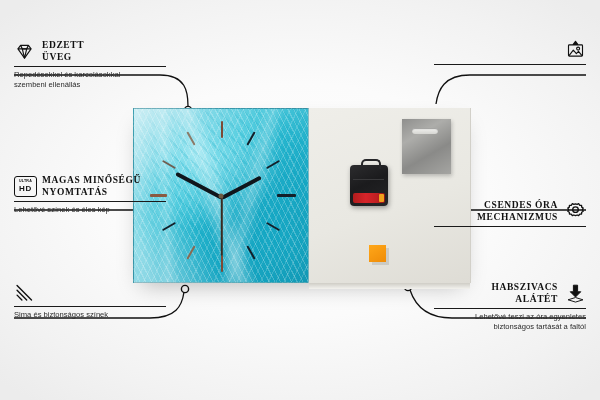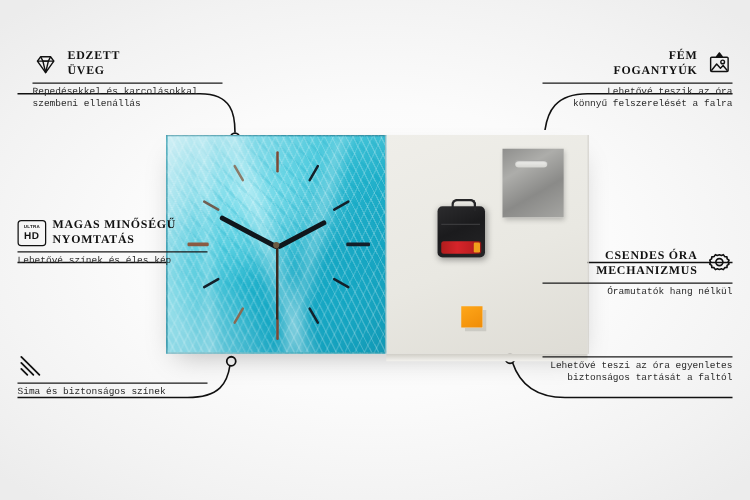--- a/index.html
+++ b/index.html
@@ -106,21 +106,21 @@
     display:flex;align-items:center;gap:7px;
     font-size:9.5px;letter-spacing:.6px;font-weight:700;color:#111;
     line-height:11.5px;text-transform:uppercase;
   }
   .callout.right .ctitle{flex-direction:row-reverse;}
   .ctitle .txt{white-space:pre-line;}
   .rule{height:1px;background:#1a1a1a;margin:3px 0 3px;width:152px;}
   .callout.right .rule{margin-left:auto;}
   .cdesc{
     font-size:7.6px;color:#2b2b2b;line-height:9.6px;white-space:pre-line;
-    font-family:Liberation Mono, monospace;
+    font-family:Liberation Sans, sans-serif;
   }
   .ico{width:21px;height:21px;flex:0 0 21px;display:block;}
 
   
   .hdbox{
     width:21px;height:19px;border:1.4px solid #111;border-radius:3px;
     display:flex;flex-direction:column;align-items:center;justify-content:center;
     font-family:"Liberation Sans",sans-serif;line-height:1;
   }
   .hdbox .u{font-size:3.6px;letter-spacing:.2px;color:#111;}
@@ -182,21 +182,21 @@
       <div class="tick" style="left:34px;top:48px;width:2px;height:15px;transform:rotate(-60deg);background:#6f5f52;"></div>
       <div class="tick" style="left:56px;top:22px;width:2px;height:15px;transform:rotate(-30deg);background:#8a7a68;"></div>
 
       <div class="hand" style="left:88px;top:87px;width:44px;height:4px;transform:rotate(-28deg);"></div>
       <div class="hand" style="left:88px;top:87px;width:52px;height:4px;transform:rotate(208deg);"></div>
       <div class="hand" style="left:88px;top:88px;width:58px;height:1.6px;transform:rotate(90deg);background:#3a2a20;"></div>
       <div class="hub"></div>
     </div>
   </div>
 
-  <div class="callout left" style="left:26px;top:40px;">
+  <div class="callout left" style="left:14px;top:40px;">
     <div class="ctitle">
       <svg class="ico" viewBox="0 0 24 24">
         <g fill="none" stroke="#111" stroke-width="1.3" stroke-linejoin="round">
           <path d="M4.5,9 H19.5 L12,19.5 Z"></path>
           <path d="M4.5,9 L7.5,5 H16.5 L19.5,9"></path>
           <path d="M7.5,5 L9.5,9 L12,19.5 L14.5,9 L16.5,5"></path>
           <path d="M9.5,9 H14.5"></path>
         </g>
       </svg>
       <span class="txt">EDZETT
@@ -239,42 +239,47 @@
   <div class="callout right" style="left:408px;top:40px;">
     <div class="ctitle">
       <svg class="ico" viewBox="0 0 24 24">
         <g fill="none" stroke="#111" stroke-width="1.3" stroke-linejoin="round">
           <path d="M12,1.5 L14.6,5 H9.4 Z" fill="#111"></path>
           <rect x="4" y="5.5" width="16" height="13" rx="1"></rect>
           <circle cx="15" cy="9.8" r="1.7"></circle>
           <path d="M4.6,17.8 L9.5,11.6 L13,15.5 L15.4,13 L19.4,17.8"></path>
         </g>
       </svg>
-      <span class="txt">FÉM
-FOGANTYÚK</span>
-    </div>
-    <div class="rule"></div>
-    <div class="cdesc">Lehetővé teszik az óra
-könnyű felszerelését a falra</div>
+    </div>
+    <div class="rule"></div>
   </div>
 
   <div class="callout right" style="left:408px;top:175px;margin-top:25px;">
     <div class="ctitle">
       <svg class="ico" viewBox="0 0 24 24">
         <g fill="none" stroke="#111" stroke-width="1.5" stroke-linejoin="round">
           <path d="M12,3.2 L13.9,3.9 L15.6,3.1 L16.9,4.9 L18.9,5 L19.1,7 L20.8,8.1 L20,9.9 L20.8,11.7 L19.1,12.9 L18.9,14.9 L16.9,15 L15.6,16.8 L13.9,16 L12,16.7 L10.1,16 L8.4,16.8 L7.1,15 L5.1,14.9 L4.9,12.9 L3.2,11.7 L4,9.9 L3.2,8.1 L4.9,7 L5.1,5 L7.1,4.9 L8.4,3.1 L10.1,3.9 Z"></path>
           <circle cx="12" cy="9.9" r="3.2"></circle>
         </g>
       </svg>
       <span class="txt">CSENDES ÓRA
 MECHANIZMUS</span>
     </div>
     <div class="rule"></div>
-    <div class="cdesc">Óramutatók hang nélkül</div>
   </div>
 
   <div class="callout right" style="left:408px;top:282px;">
+    <div class="ctitle">
+      <svg class="ico" viewBox="0 0 24 24">
+        <g fill="#111" stroke="#111" stroke-width="1.1" stroke-linejoin="round">
+          <path d="M9.6,2.5 H14.4 V10 H18 L12,16 L6,10 H9.6 Z"></path>
+          <path d="M12,16.6 L20.5,19.2 L12,21.8 L3.5,19.2 Z" fill="none"></path>
+        </g>
+      </svg>
+      <span class="txt">HABSZIVACS
+ALÁTÉT</span>
+    </div>
     <div class="rule"></div>
     <div class="cdesc">Lehetővé teszi az óra egyenletes
 biztonságos tartását a faltól</div>
   </div>
 
 </div>
 
 </body></html>

